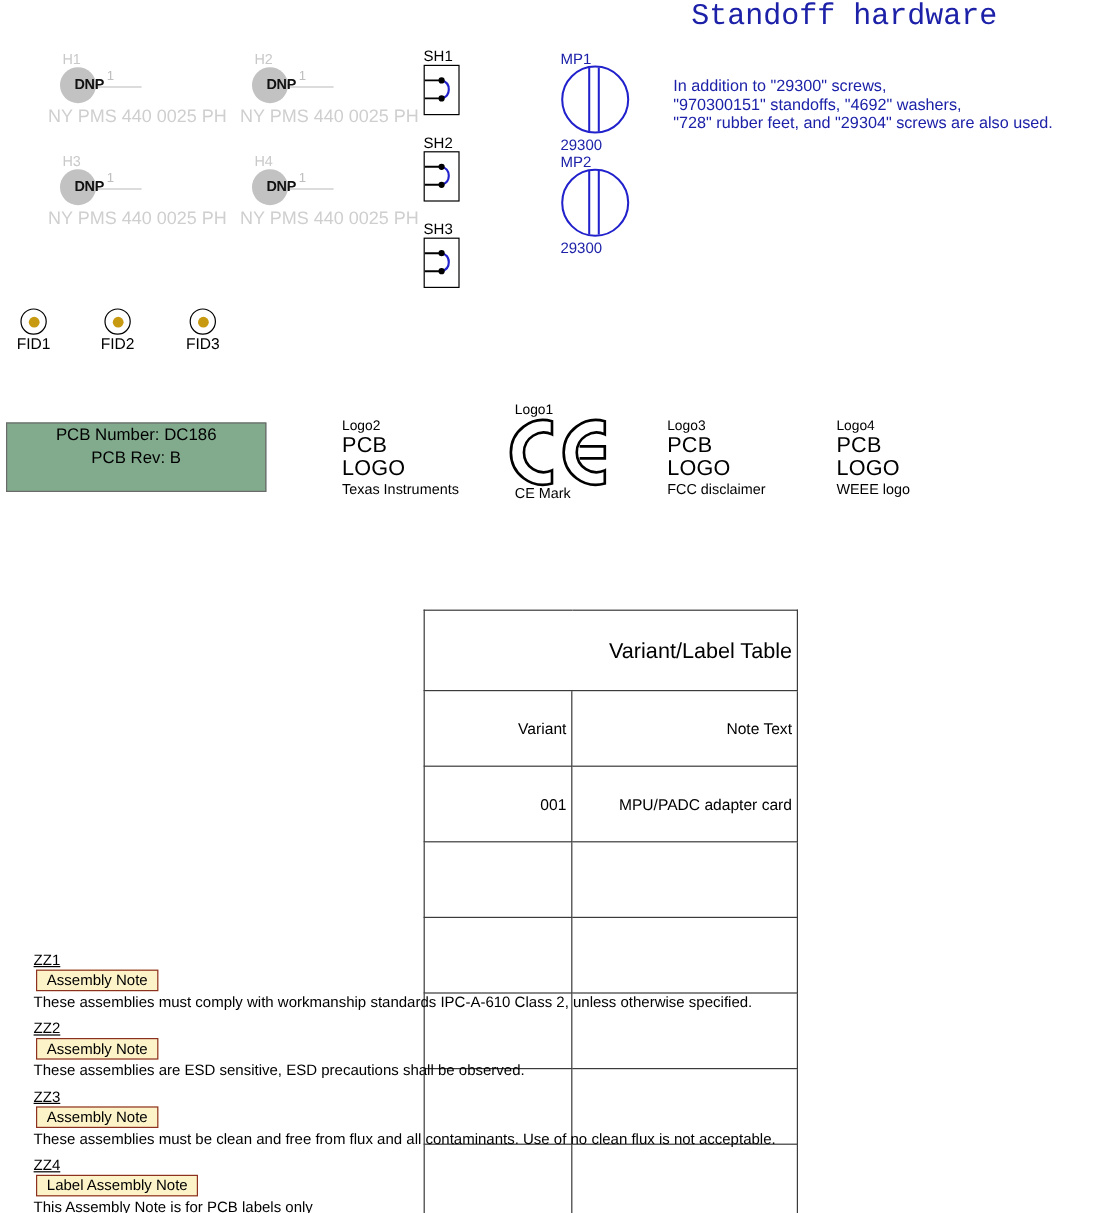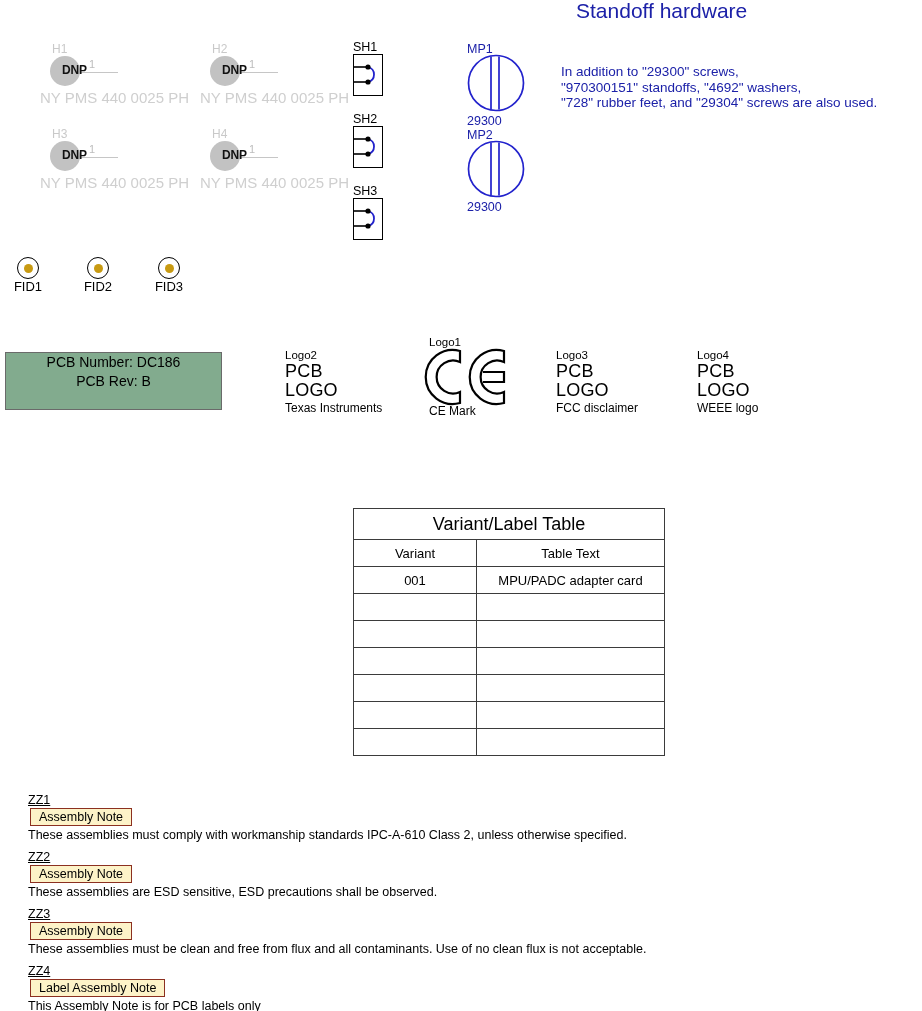--- a/index.html
+++ b/index.html
@@ -18,24 +18,25 @@
     height: 1011px;
     background: #ffffff;
     overflow: hidden;
   }
   .abs { position: absolute; }
 
   
   .sheet-title {
     left: 576px;
     top: -1px;
-    font-size: 21px;
+    font-size: 25px;
     color: #1c21a8;
     white-space: nowrap;
     letter-spacing: 0px;
+    font-family: Liberation Mono, monospace;
   }
 
   
   .dnp-block { width: 180px; height: 70px; }
   .dnp-ref {
     position: absolute; left: 12px; top: 0px;
     font-size: 12px; color: #c9c9c9;
   }
   .dnp-circle {
     position: absolute; left: 10px; top: 14px;
@@ -129,22 +130,22 @@
     width: 312px;
     border-collapse: collapse;
     background: #fff;
   }
   .vtable table { border-collapse: collapse; width: 100%; }
   .vtable td {
     border: 1.4px solid #3b3b3b;
     font-size: 13px;
     color: #000;
     height: 26px;
-    text-align: center;
-    padding: 0 4px;
+    text-align: right;
+    padding: 18px 4px;
   }
   .vtable td.title-cell {
     font-size: 18px;
     height: 30px;
   }
   .vtable td.col-variant { width: 114px; }
 
   
   .note-group { left: 28px; }
   .note-ref {
@@ -329,21 +330,21 @@
   </div>
 
   <div class="abs vtable">
     <table>
       <tbody>
         <tr>
           <td class="title-cell" colspan="2">Variant/Label Table</td>
         </tr>
         <tr>
           <td class="col-variant">Variant</td>
-          <td>Table Text</td>
+          <td>Note Text</td>
         </tr>
         <tr>
           <td class="col-variant">001</td>
           <td>MPU/PADC adapter card</td>
         </tr>
         <tr>
           <td class="col-variant"></td>
           <td></td>
         </tr>
         <tr>

